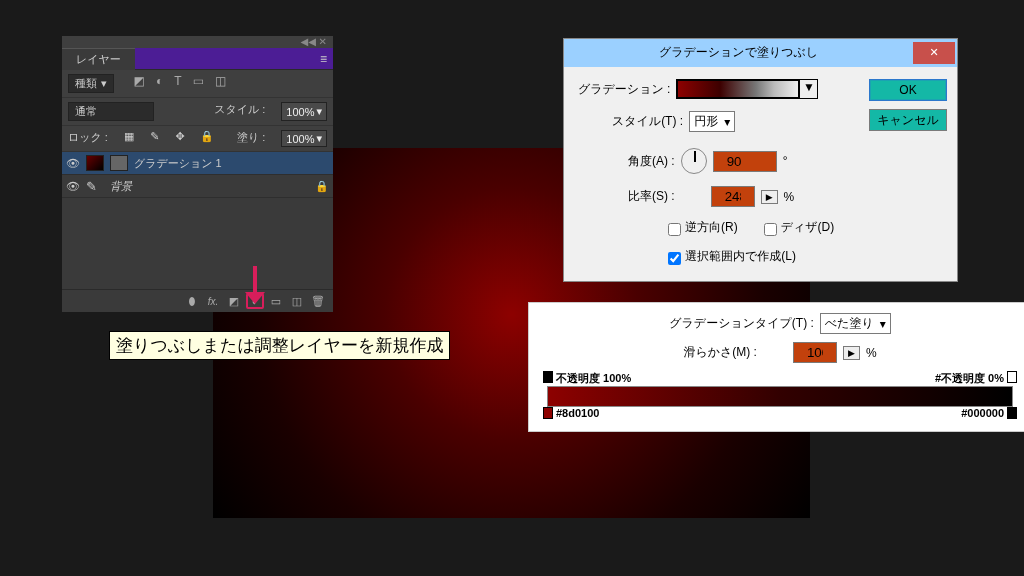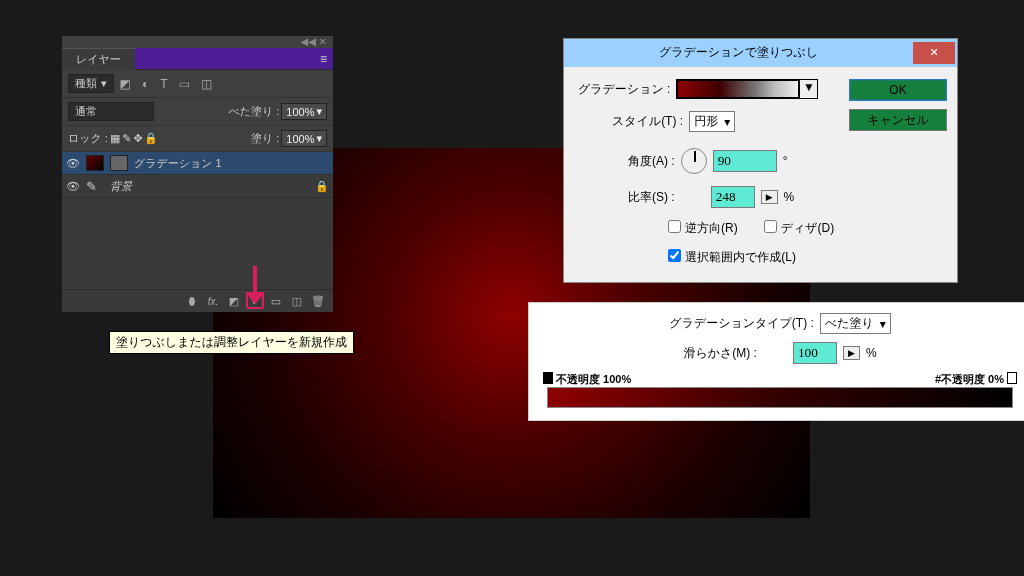--- a/index.html
+++ b/index.html
@@ -4,57 +4,57 @@
   <style>
     * { margin:0; padding:0; box-sizing:border-box; font-family:"MS PGothic","Yu Gothic",sans-serif; }
     body { background:#1a1a1a; width:1024px; height:576px; position:relative; overflow:hidden; font-size:11px; color:#ddd; }
     .canvas { position:absolute; left:213px; top:148px; width:597px; height:370px; background:radial-gradient(circle at 50% 45%, #8d0100 0%, #4a0000 35%, #1a0000 70%, #000 100%); }
     
     .layers { position:absolute; left:62px; top:36px; width:271px; background:#3f3f3f; color:#ccc; }
     .layers-tophandles { height:12px; text-align:right; padding-right:6px; color:#888; font-size:10px; }
     .layers-tab { background:#4c1d95; border-bottom:1px solid #2a2a2a; display:flex; align-items:center; height:22px; }
     .layers-tab .tab { background:#3a3a3a; padding:3px 14px; font-size:11px; border-top:1px solid #555; }
     .layers-tab .menu { margin-left:auto; margin-right:6px; font-size:12px; }
-    .row { display:flex; align-items:center; padding:4px 6px; gap:2px; border-bottom:1px solid #333; }
+    .row { display:flex; padding:4px 6px; gap:16px; border-bottom:1px solid #333; }
     .sel { background:#2b2b2b; border:1px solid #222; padding:1px 6px; display:inline-flex; align-items:center; gap:4px; }
     .numbox { background:#4a4a4a; border:1px solid #222; padding:1px 4px; color:#eee; display:inline-flex; gap:2px; align-items:center;}
     .iconrow span { padding:0 4px; font-size:12px; color:#aaa; cursor:default;}
     .layerlist { background:#3a3a3a; }
     .layer-item { display:flex; align-items:center; height:23px; border-bottom:1px solid #2e2e2e; padding:0 4px; gap:6px; }
     .layer-item.sel-row { background:#2c4a6e; }
     .eye { width:14px; text-align:center; }
     .thumb { width:18px; height:16px; background:#111 linear-gradient(135deg,#600,#000); border:1px solid #222;}
     .thumb2 { width:18px; height:16px; background:#666; border:1px solid #222;}
     .fx-space { height:92px; background:#3a3a3a; border-bottom:1px solid #2a2a2a;}
     .layers-footer { display:flex; align-items:center; justify-content:flex-end; gap:3px; height:22px; padding:0 6px; background:#3a3a3a;}
     .layers-footer span { width:18px; height:16px; display:inline-flex; align-items:center; justify-content:center; font-size:11px; color:#aaa; }
     .hlbtn { border:2px solid #d81e5b; border-radius:2px; }
     .arrow { position:absolute; left:245px; top:266px; width:20px; height:44px; }
     .arrow .shaft { position:absolute; left:8px; top:0; width:4px; height:30px; background:#d81e5b; }
     .arrow .head { position:absolute; left:0; top:26px; width:0; height:0; border-left:10px solid transparent; border-right:10px solid transparent; border-top:12px solid #d81e5b;}
-    .tooltip { position:absolute; left:109px; top:331px; background:#ffffe1; border:1px solid #000; color:#000; padding:2px 6px; font-size:12px;}
+    .tooltip { position:absolute; left:109px; top:331px; background:#ffffe1; border:1px solid #000; color:#000; padding:2px 6px; font-size:17px;}
     
     .dlg { position:absolute; left:563px; top:38px; width:395px; background:#f0f0f0; border:1px solid #888; color:#000;}
     .dlg-title { background:#9bd0ff; height:28px; display:flex; align-items:center; border-bottom:1px solid #9bd0ff;}
     .dlg-title .ttl { flex:1; text-align:center; font-size:12px;}
     .dlg-title .close { width:42px; height:22px; background:#c8504b; color:#fff; display:flex; align-items:center; justify-content:center; margin-right:2px;}
     .dlg-body { position:relative; padding:12px 10px 16px 14px; font-size:12px;}
     .dlg-body .line { display:flex; align-items:center; gap:6px; margin-bottom:12px;}
     .gradprev { width:122px; height:18px; border:1px solid #000; background:linear-gradient(to right,#8d0100 0%, #3d0000 35%, #777 65%, #bbb 80%, #eee 100%);}
     .checks { background-image:linear-gradient(45deg,#ccc 25%,transparent 25%,transparent 75%,#ccc 75%),linear-gradient(45deg,#ccc 25%,#fff 25%,#fff 75%,#ccc 75%); background-size:10px 10px; background-position:0 0,5px 5px;}
     .dd { background:#fff; border:1px solid #7a7a7a; padding:1px 4px; display:inline-flex; gap:6px; align-items:center;}
     .angle { width:26px; height:26px; border-radius:50%; border:1px solid #888; position:relative; display:inline-block;}
     .angle::after{content:"";position:absolute;left:12px;top:2px;width:2px;height:11px;background:#000;}
-    .numin { width:64px; border:1px solid #7a7a7a; background:#5eead4; padding:2px 4px;font-family:Liberation Serif, serif;}
+    .numin { width:64px; border:1px solid #7a7a7a; background:#c2410c; padding:2px 13px;}
     .numin.sm { width:44px;margin-left:30px;}
     .spin { border:1px solid #7a7a7a; padding:1px 4px; background:#eee; font-size:9px;}
     .dlg-btns { position:absolute; right:10px; top:12px; display:flex; flex-direction:column; gap:8px;}
-    .winbtn { width:98px; height:22px; background:#15803d; border:1px solid #7a7a7a; font-size:12px; text-align:center; line-height:20px; color:#000;}
+    .winbtn { width:78px; height:22px; background:#14b8a6; border:1px solid #7a7a7a; font-size:12px; text-align:center; line-height:20px; color:#000;}
     .winbtn.primary { border:1px solid #2b77cc; box-shadow:0 0 0 1px rgba(43,119,204,.3) inset;}
-    .cb { display:inline-flex; align-items:flex-start; gap:4px; margin-right:20px;}
+    .cb { display:inline-flex; align-items:flex-end; gap:4px; margin-right:20px;}
     .cb input { width:13px; height:13px;}
     
     .ged { position:absolute; left:528px; top:302px; width:504px; background:#fff; border:1px solid #ccc; color:#000; padding:10px 12px 12px;}
     .ged .toprow { text-align:center; margin-bottom:8px; font-size:12px;}
     .ged .toprow .grp { display:inline-flex; align-items:center; gap:6px; margin:0 10px;}
     .ged .bar { height:21px; background:linear-gradient(to right,#8d0100 0%, #320000 50%, #000 100%); border:1px solid #888; margin:0 6px;}
     .ged .tops, .ged .bots { display:flex; justify-content:space-between; font-size:11px; font-weight:bold; padding:0 2px;}
     .ged .tops { margin-bottom:0;}
     .stop { width:10px; height:12px; border:1px solid #000; display:inline-block;}
     .stop.blk{ background:#000;}
@@ -80,21 +80,21 @@
       <span>◐</span>
       <span>T</span>
       <span>▭</span>
       <span>◫</span>
     </div>
   </div>
   <div class="row">
     <span class="sel" style="width:86px;">
         <span>通常</span>
       </span>
-    <span style="margin-left:auto">べた塗り :</span>
+    <span style="margin-left:auto">スタイル :</span>
     <span class="numbox"><span>100%</span> ▾</span>
   </div>
   <div class="row">
     <span>ロック :</span>
     <span>▦</span>
     <span>✎</span>
     <span>✥</span>
     <span>🔒</span>
     <span style="margin-left:auto">塗り :</span>
     <span class="numbox"><span>100%</span> ▾</span>
@@ -208,13 +208,23 @@
     <span class="lbl">
         <span class="stop blk"></span>
         <span>不透明度  100%</span>
       </span>
     <span class="lbl">
         <span>#不透明度  0%</span>
         <span class="stop chk checks"></span>
       </span>
   </div>
   <div class="bar"></div>
+  <div class="bots">
+    <span class="lbl">
+        <span class="stop red"></span>
+        <span>#8d0100</span>
+      </span>
+    <span class="lbl">
+        <span>#000000</span>
+        <span class="stop blk"></span>
+      </span>
+  </div>
 </div>
 
 </body></html>

